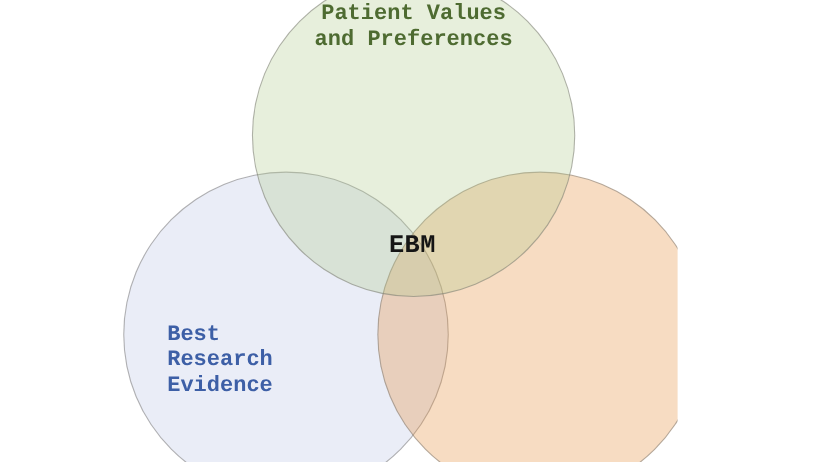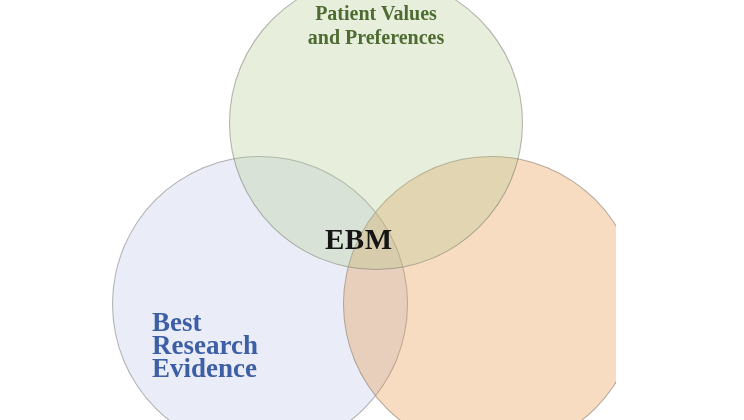--- a/index.html
+++ b/index.html
@@ -6,21 +6,21 @@
     margin: 0;
     padding: 0;
     background: #ffffff;
   }
   .stage {
     position: relative;
     width: 616px;
     height: 420px;
     overflow: hidden;
     background: #ffffff;
-    font-family: Liberation Serif, serif;
+    font-family: Liberation Mono, monospace;
   }
   .circle {
     position: absolute;
     border-radius: 50%;
     border: 1.5px solid rgba(116, 113, 110, 0.5);
     box-sizing: border-box;
   }
   
   .circle-patient {
     left: 229px;
@@ -58,33 +58,33 @@
     left: 226px;
     top: 1px;
     width: 300px;
     text-align: center;
     font-size: 20px;
     line-height: 24px;
     color: #4e6b31;
   }
   .lbl-ebm {
     left: 325px;
-    top: 226px;
+    top: 210px;
     width: 100px;
-    text-align: left;
-    font-size: 29px;
+    text-align: center;
+    font-size: 23px;
     line-height: 27px;
     letter-spacing: 0.5px;
     color: #151515;
   }
   .lbl-research {
     left: 152px;
-    top: 311px;
+    top: 293px;
     text-align: left;
-    font-size: 27px;
+    font-size: 20px;
     line-height: 23px;
     color: #3d5fa6;
   }
   .lbl-clinical {
     left: 509px;
     top: 314px;
     width: 140px;
     text-align: center;
     font-size: 20px;
     line-height: 23px;

